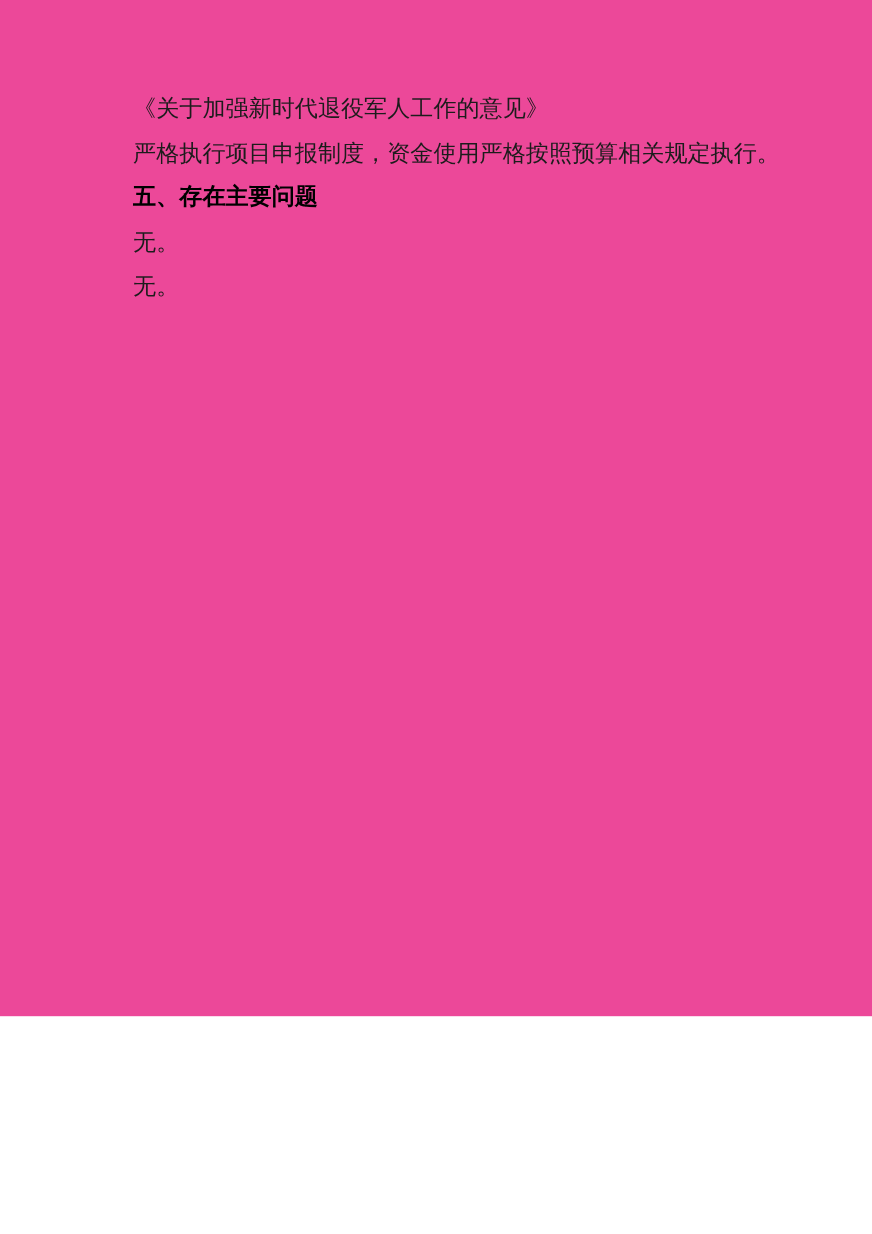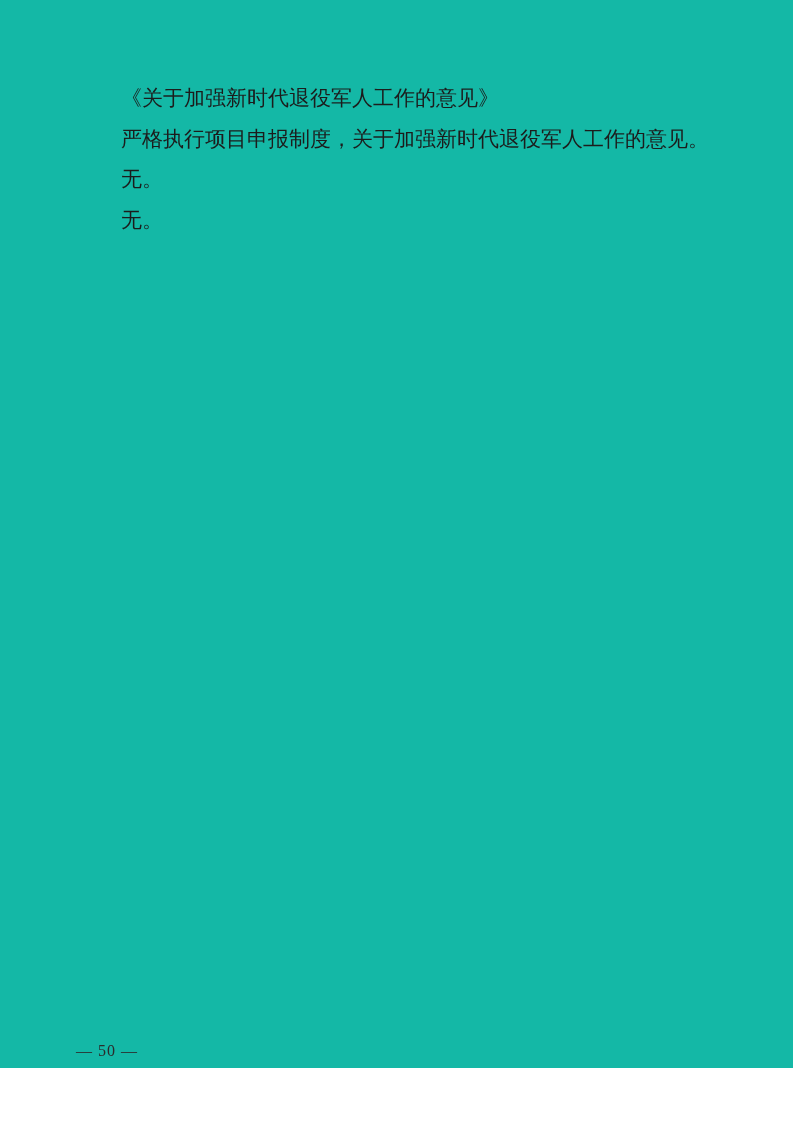--- a/index.html
+++ b/index.html
@@ -3,22 +3,22 @@
 <meta charset="utf-8">
 <style>
   html, body {
     margin: 0;
     padding: 0;
     background: #ffffff;
   }
   .page {
     position: relative;
     width: 793px;
-    height: 1068px;
-    background: #14b8a6;
+    height: 924px;
+    background: #ec4899;
     overflow: hidden;
     font-family: "Liberation Serif", serif;
   }
   .content {
     position: absolute;
     left: 79px;
     top: 78px;
     width: 640px;
   }
   .content p {
@@ -55,26 +55,27 @@
 </style>
 </head>
 <body>
 
 <div class="page">
 
   <div class="content">
     <p class="body">《关于加强新时代退役军人工作的意见》</p>
 
 
-    <p class="body">严格执行项目申报制度，关于加强新时代退役军人工作的意见。</p>
+    <p class="body">严格执行项目申报制度，资金使用严格按照预算相关规定执行。</p>
 
 
 
 
 
+    <p class="heading">五、存在主要问题</p>
 
     <p class="body">无。</p>
 
 
     <p class="body">无。</p>
   </div>
 
   <div class="footer">— 50 —</div>
 
 </div>

